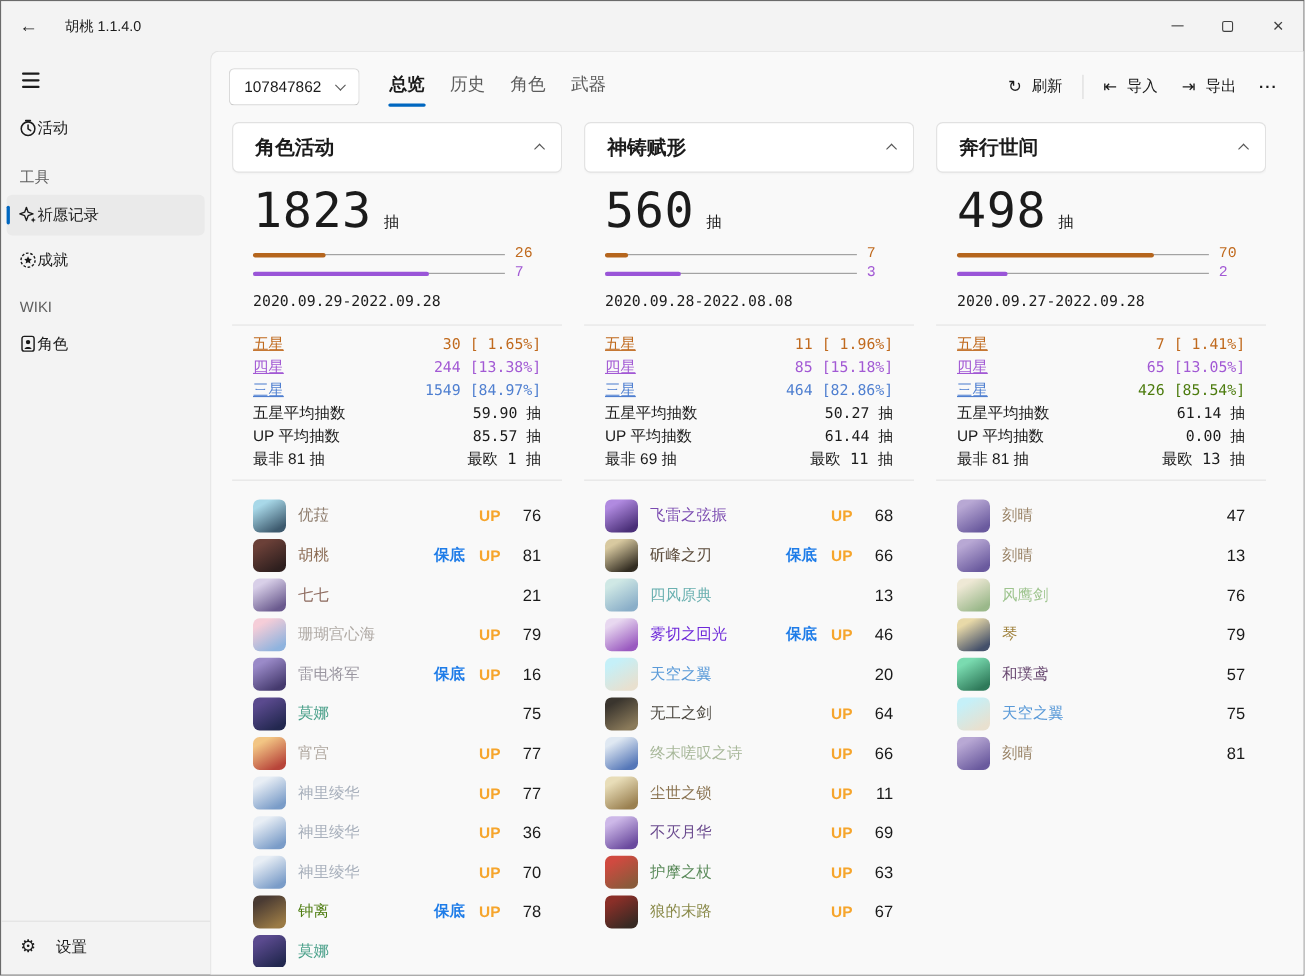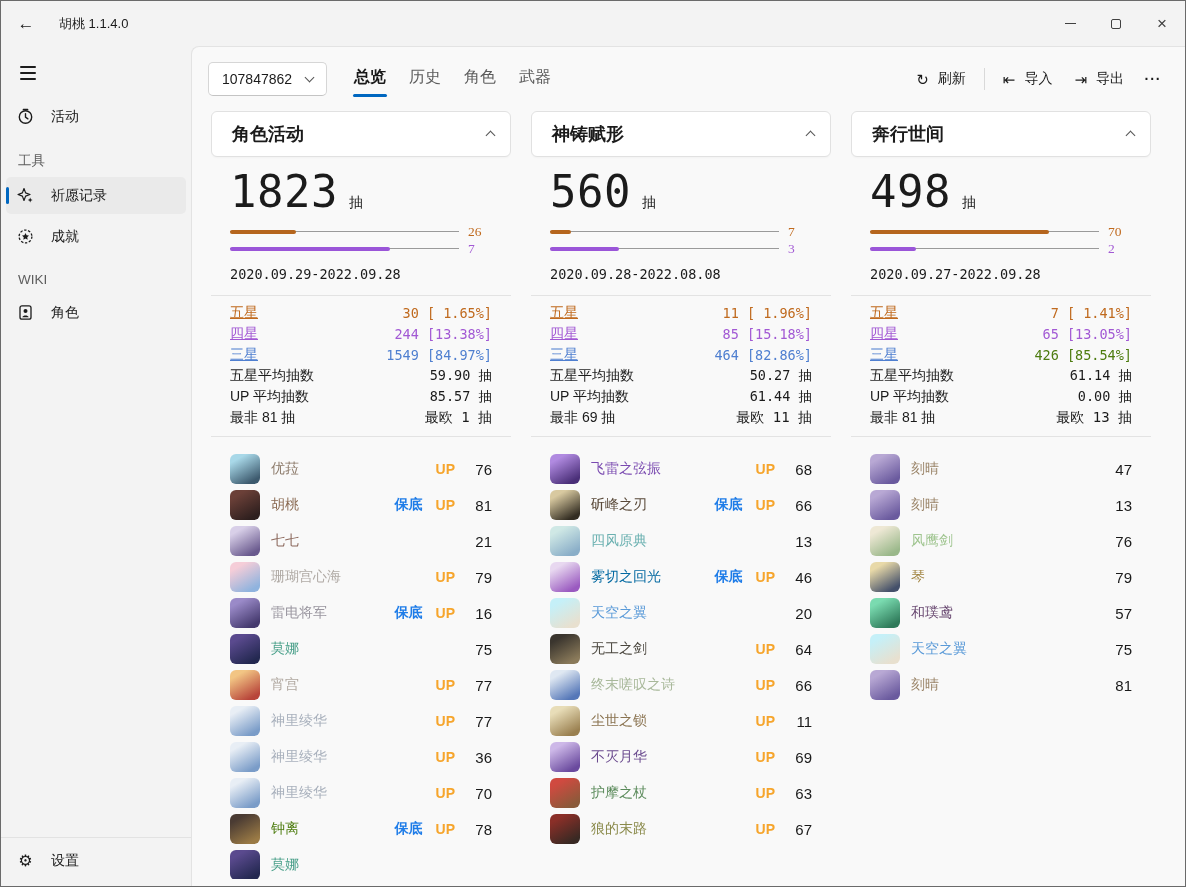--- a/index.html
+++ b/index.html
@@ -16,21 +16,21 @@
   .win-controls { margin-left:auto; display:flex; height:45px; }
   .win-btn { width:46px; height:45px; display:flex; align-items:center; justify-content:center; color:#404040; }
   .glyph-min { width:11px; height:1px; background:#404040; display:inline-block; }
   .glyph-max { width:10px; height:10px; border:1px solid #404040; border-radius:2px; display:inline-block; }
   .glyph-close { font-size:17px; line-height:1; }
   
   .app-body { flex:1; display:flex; min-height:0; }
   .sidebar { width:190px; flex:none; display:flex; flex-direction:column; padding-top:6px; }
   .hamburger { width:38px; height:34px; margin:4px 0 6px 10px; border-radius:5px; display:flex; flex-direction:column; justify-content:center; gap:4px; padding-left:9px; }
   .hamburger i { width:16px; height:2px; background:#1b1b1b; border-radius:1px; }
-  .nav-item { height:37px; margin:2px 5px; border-radius:5px; display:flex; align-items:center; padding:0 11px; gap:17px; position:relative; font-size:14px; }
+  .nav-item { height:37px; margin:2px 5px; border-radius:5px; display:flex; align-items:center; padding:0 11px; position:relative; font-size:14px; }
   .nav-item.selected { background:#eaeaea; }
   .nav-item.selected::before { content:""; position:absolute; left:0; top:10px; width:3px; height:17px; border-radius:2px; background:#0067c0; }
   .nav-icon { width:17px; height:17px; flex:none; display:flex; align-items:center; justify-content:center; font-size:15px; }
   .section-label { margin:15px 0 5px 17px; font-size:13.5px; color:#5d5d5d; }
   .sidebar-bottom { margin-top:auto; }
   .user-row { height:54px; margin:0 5px 2px; border-radius:5px; display:flex; align-items:center; padding:0 11px; gap:14px; }
   .user-avatar { width:30px; height:30px; border-radius:50%; flex:none; background:radial-gradient(circle at 45% 35%, #efe3c8 0 40%, #8a8072 75%, #5a5348); }
   .user-name { flex:1; font-size:14px; }
   .chev { display:inline-block; width:7px; height:7px; border-left:1.4px solid #555; border-bottom:1.4px solid #555; }
   .chev.right { transform:rotate(-135deg); }
@@ -59,21 +59,21 @@
   .card-title { font-size:18px; font-weight:700; }
   .card-body { flex:1; min-height:0; display:flex; flex-direction:column; }
   .total { padding:10px 19px 0; display:flex; align-items:baseline; gap:11px; }
   .total-num { font-family:"DejaVu Sans Mono","Liberation Mono",monospace; font-size:44px; font-weight:500; line-height:50px; letter-spacing:0.5px; }
   .total-unit { font-size:14px; }
   .bars { padding:6px 19px 0; }
   .bar-row { display:flex; align-items:center; height:17px; gap:9px; }
   .bar-track { flex:1; position:relative; height:4px; }
   .bar-track::before { content:""; position:absolute; left:0; right:0; top:1.5px; height:1px; background:#9a9a9a; }
   .bar-fill { position:absolute; left:0; top:0; height:4px; border-radius:2px; }
-  .bar-value { width:24px; font-family:Liberation Serif, serif; font-size:13.5px; }
+  .bar-value { width:24px; font-family:Liberation Mono, monospace; font-size:13.5px; }
   .date { margin:9px 19px 0; padding-bottom:13px; font-family:"DejaVu Sans Mono","Liberation Mono",monospace; font-size:13.5px; }
   .divider { height:1px; background:#e3e3e3; flex:none; }
   .stats { padding:6px 19px 8px; flex:none; }
   .stat-row { height:21px; display:flex; align-items:center; justify-content:space-between; font-size:14px; }
   .stat-label.link { text-decoration:underline; }
   .stat-value { font-family:"DejaVu Sans Mono","Liberation Mono",monospace; font-size:13.5px; }
   .stat-value.plain, .stat-label.plain { font-size:14px; }
   .items { flex:1; min-height:0; overflow:hidden; padding:14px 19px 0; }
   .item-row { height:36px; display:flex; align-items:center; }
   .item-avatar { width:30px; height:30px; border-radius:6px; flex:none; }
@@ -430,21 +430,21 @@
                 </div>
                 <div class="item-row">
                   <span class="item-avatar" style="background: linear-gradient(150deg, rgb(207, 232, 229) 20%, rgb(138, 174, 200) 85%);"></span>
                   <span class="item-name" style="color: rgb(106, 176, 176);">四风原典</span>
                   <span class="item-right">
                     <span class="item-count">13</span>
                   </span>
                 </div>
                 <div class="item-row">
                   <span class="item-avatar" style="background: linear-gradient(150deg, rgb(232, 216, 240) 20%, rgb(154, 90, 192) 85%);"></span>
-                  <span class="item-name" style="color: #0369a1;">雾切之回光</span>
+                  <span class="item-name" style="color: #6d28d9;">雾切之回光</span>
                   <span class="item-right">
                     <span class="badge" style="color: rgb(30, 124, 232);">保底</span>
                     <span class="badge" style="color: rgb(246, 165, 44);">UP</span>
                     <span class="item-count">46</span>
                   </span>
                 </div>
                 <div class="item-row">
                   <span class="item-avatar" style="background: linear-gradient(150deg, rgb(197, 240, 248) 20%, rgb(232, 224, 207) 85%);"></span>
                   <span class="item-name" style="color: rgb(90, 154, 216);">天空之翼</span>
                   <span class="item-right">

